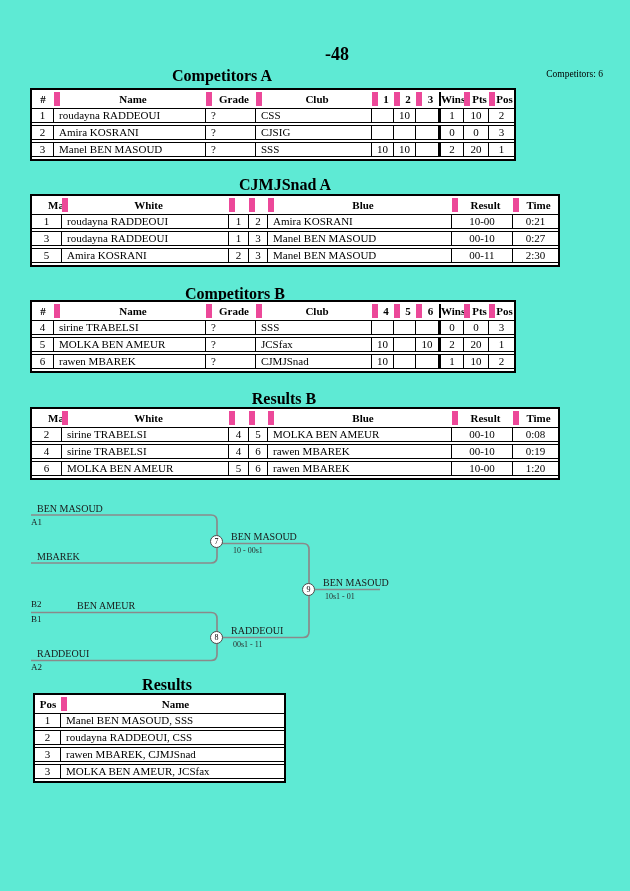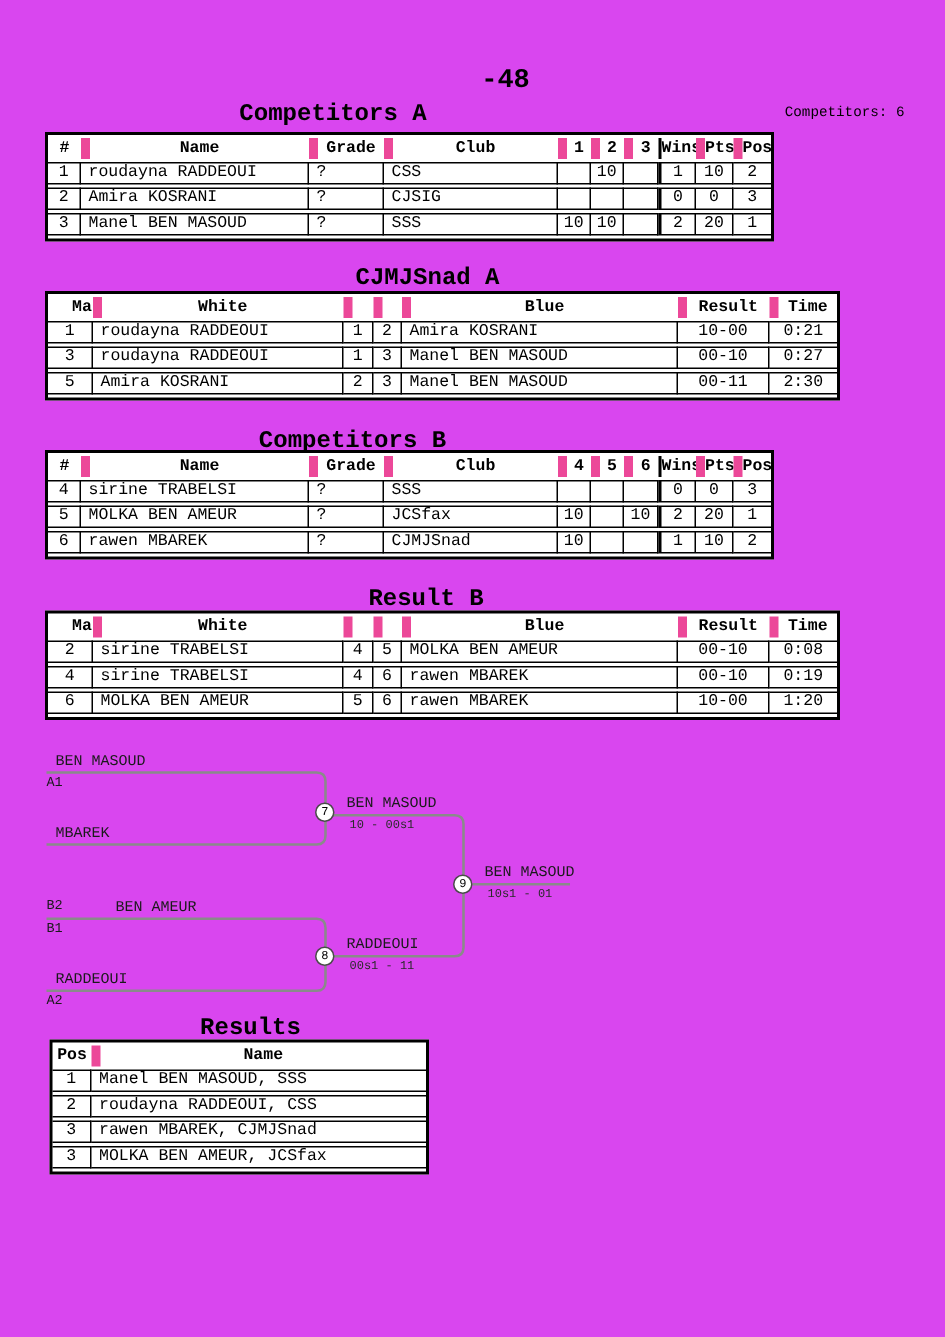--- a/index.html
+++ b/index.html
@@ -1,18 +1,18 @@
 <!DOCTYPE html>
 <html><head>
 <meta charset="utf-8">
 <style>
   html,body { margin:0; padding:0; background:#fff; }
   .page {
-    position:relative; width:630px; height:891px; background:#d946ef;
-    font-family:Liberation Mono, monospace; color:#000; overflow:hidden;
+    position:relative; width:630px; height:891px; background:#5eead4;
+    font-family:Liberation Serif, serif; color:#000; overflow:hidden;
   }
   .title { position:absolute; left:277px; top:44px; width:120px; text-align:center;
            font-size:18px; font-weight:bold; }
   .heading { position:absolute; font-weight:bold; font-size:16px; text-align:center; width:160px; }
   .h-comp-a { left:142px; top:67px; }
   .h-match-a { left:205px; top:176px; }
   .h-comp-b { left:155px; top:285px; }
   .h-match-b { left:204px; top:390px; }
   .h-results { left:87px; top:676px; }
   .comp-count { position:absolute; left:470px; top:69px; width:133px; text-align:right; font-size:9.5px; }
@@ -247,21 +247,21 @@
           <td>10</td>
           <td></td>
           <td></td>
           <td>1</td>
           <td>10</td>
           <td>2</td>
         </tr>
       </tbody>
   </table>
 
-  <div class="heading h-match-b">Result B</div>
+  <div class="heading h-match-b">Results B</div>
 
   <table class="tbl matches t-match-b">
     <colgroup>
       <col class="m-no">
         <col class="m-white">
         <col class="m-wn">
         <col class="m-bn">
       <col class="m-blue">
         <col class="m-res">
         <col class="m-time">

